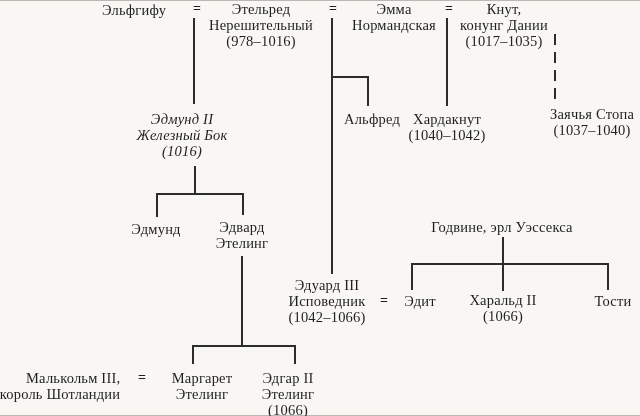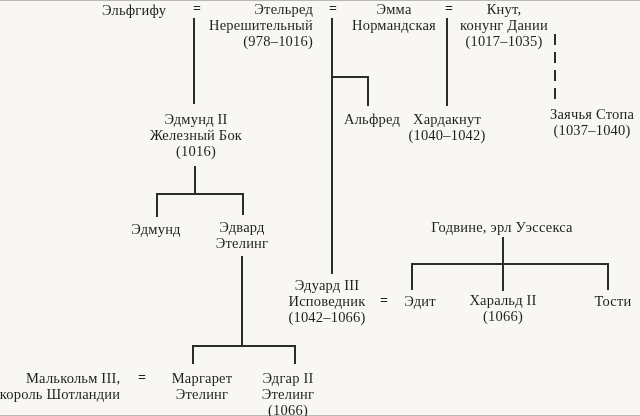--- a/index.html
+++ b/index.html
@@ -50,41 +50,41 @@
 <div id="stage">
   <div class="scan-rule" style="top:0"></div>
   <div class="scan-rule" style="top:415px"></div>
 
 <div class="node" style="left: 134px; top: 2px;">
       <div>Эльфгифу</div>
     </div>
     <div class="node eq" style="left: 197px; top: 1px;">
       <div>=</div>
     </div>
-    <div class="node" style="left: 261px; top: 1px; text-align: right;">
+    <div class="node" style="left: 261px; top: 1px;">
       <div>Этельред</div>
       <div>Нерешительный</div>
       <div>(978–1016)</div>
     </div>
     <div class="node eq" style="left: 333px; top: 1px;">
       <div>=</div>
     </div>
     <div class="node" style="left: 394px; top: 1px;">
       <div>Эмма</div>
       <div>Нормандская</div>
     </div>
     <div class="node eq" style="left: 449px; top: 1px;">
       <div>=</div>
     </div>
     <div class="node" style="left: 504px; top: 1px;">
       <div>Кнут,</div>
       <div>конунг Дании</div>
       <div>(1017–1035)</div>
     </div>
-    <div class="node" style="left: 196px; top: 111px;">
+    <div class="node" style="left: 182px; top: 111px; font-style: italic;">
       <div>Эдмунд II</div>
       <div>Железный Бок</div>
       <div>(1016)</div>
     </div>
     <div class="node" style="left: 348px; top: 111px; margin-left: 24px;">
       <div>Альфред</div>
     </div>
     <div class="node" style="left: 447px; top: 111px;">
       <div>Хардакнут</div>
       <div>(1040–1042)</div>

